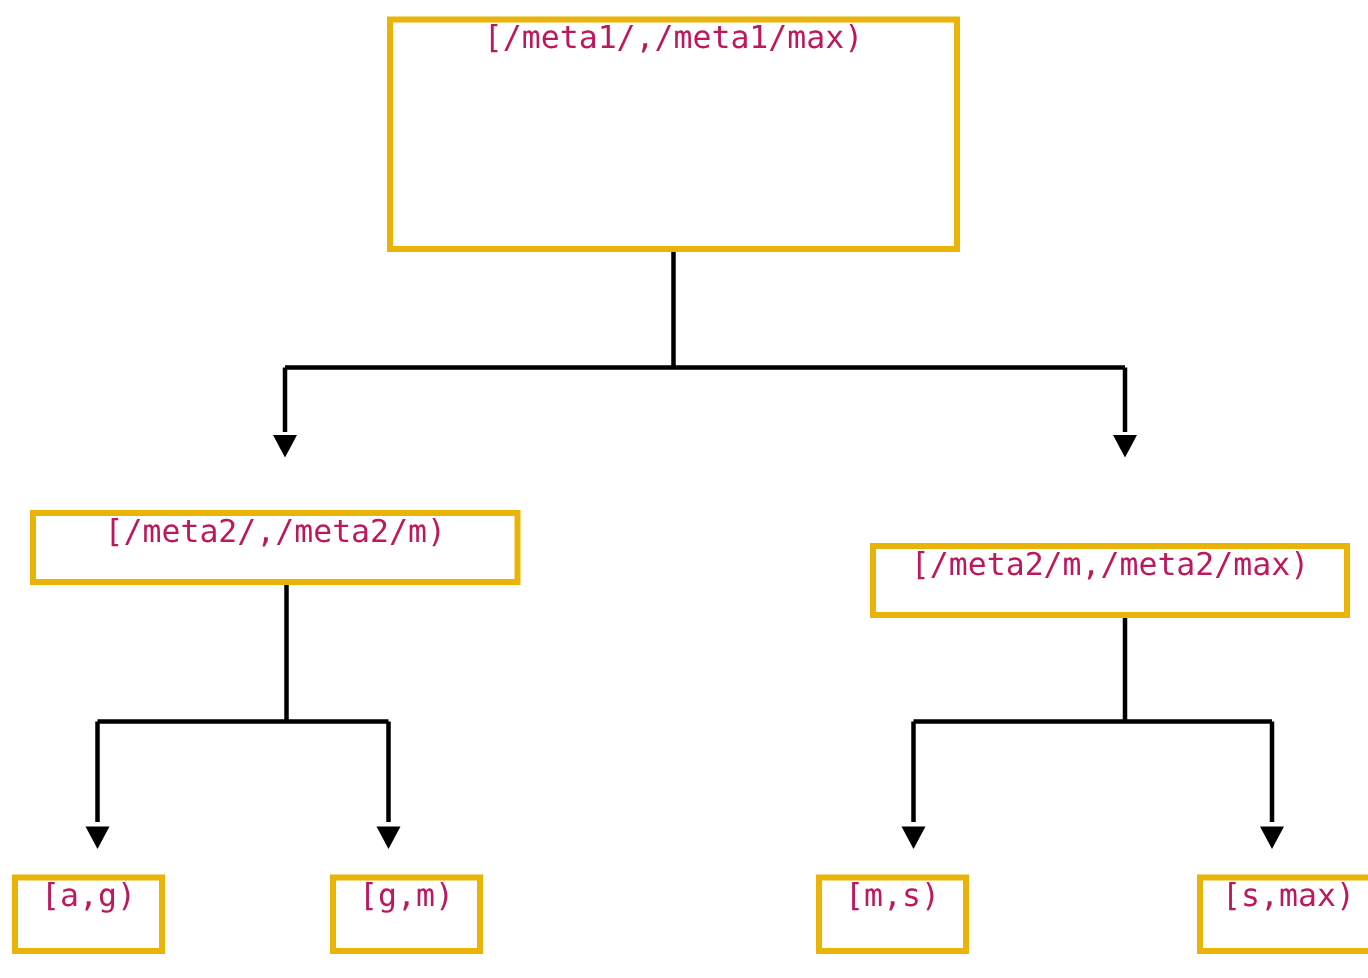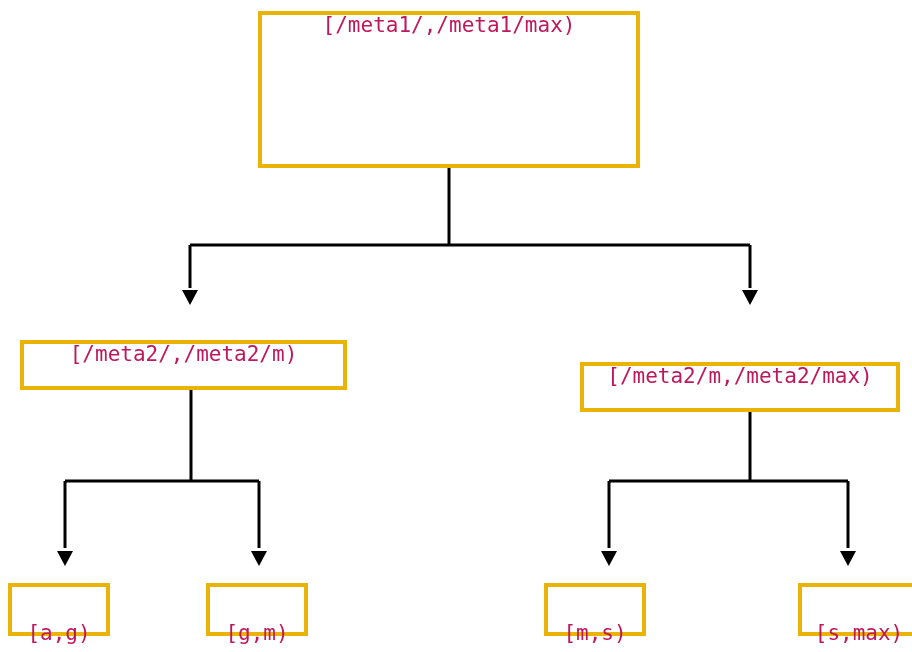--- a/index.html
+++ b/index.html
@@ -37,21 +37,21 @@
     color: #be185d;
     white-space: pre;
   }
   .node-label {
     display: block;
     line-height: 1;
     letter-spacing: 0px;
   }
   .level-root .node-label { font-size: 21px; }
   .level-mid  .node-label { font-size: 21px; }
-  .level-leaf .node-label { font-size: 21px; margin-top: 36px; }
+  .level-leaf .node-label { font-size: 21px; }
 </style>
 </head>
 <body>
 
 <div id="diagram-canvas">
 
   <svg id="diagram-svg" viewBox="0 0 912 652" xmlns="http://www.w3.org/2000/svg">
 
     <g fill="none" stroke="#000000" stroke-width="3">
       <path d="M 449 168 L 449 245"></path>
@@ -90,21 +90,21 @@
   </div>
 
   <div class="node-box level-mid" style="left:580px; top:322px; width:320px; height:50px;margin-top:40px;">
     <span class="node-label">[/meta2/m,/meta2/max)</span>
   </div>
 
   <div class="node-box level-leaf" style="left:8px; top:583px; width:102px; height:53px;">
     <span class="node-label">[a,g)</span>
   </div>
 
-  <div class="node-box level-leaf" style="left:206px; top:583px; width:102px; height:53px;">
+  <div class="node-box level-leaf" style="left:220px; top:583px; width:102px; height:53px;">
     <span class="node-label">[g,m)</span>
   </div>
 
   <div class="node-box level-leaf" style="left:544px; top:583px; width:102px; height:53px;">
     <span class="node-label">[m,s)</span>
   </div>
 
   <div class="node-box level-leaf" style="left:798px; top:583px; width:122px; height:53px;">
     <span class="node-label">[s,max)</span>
   </div>

